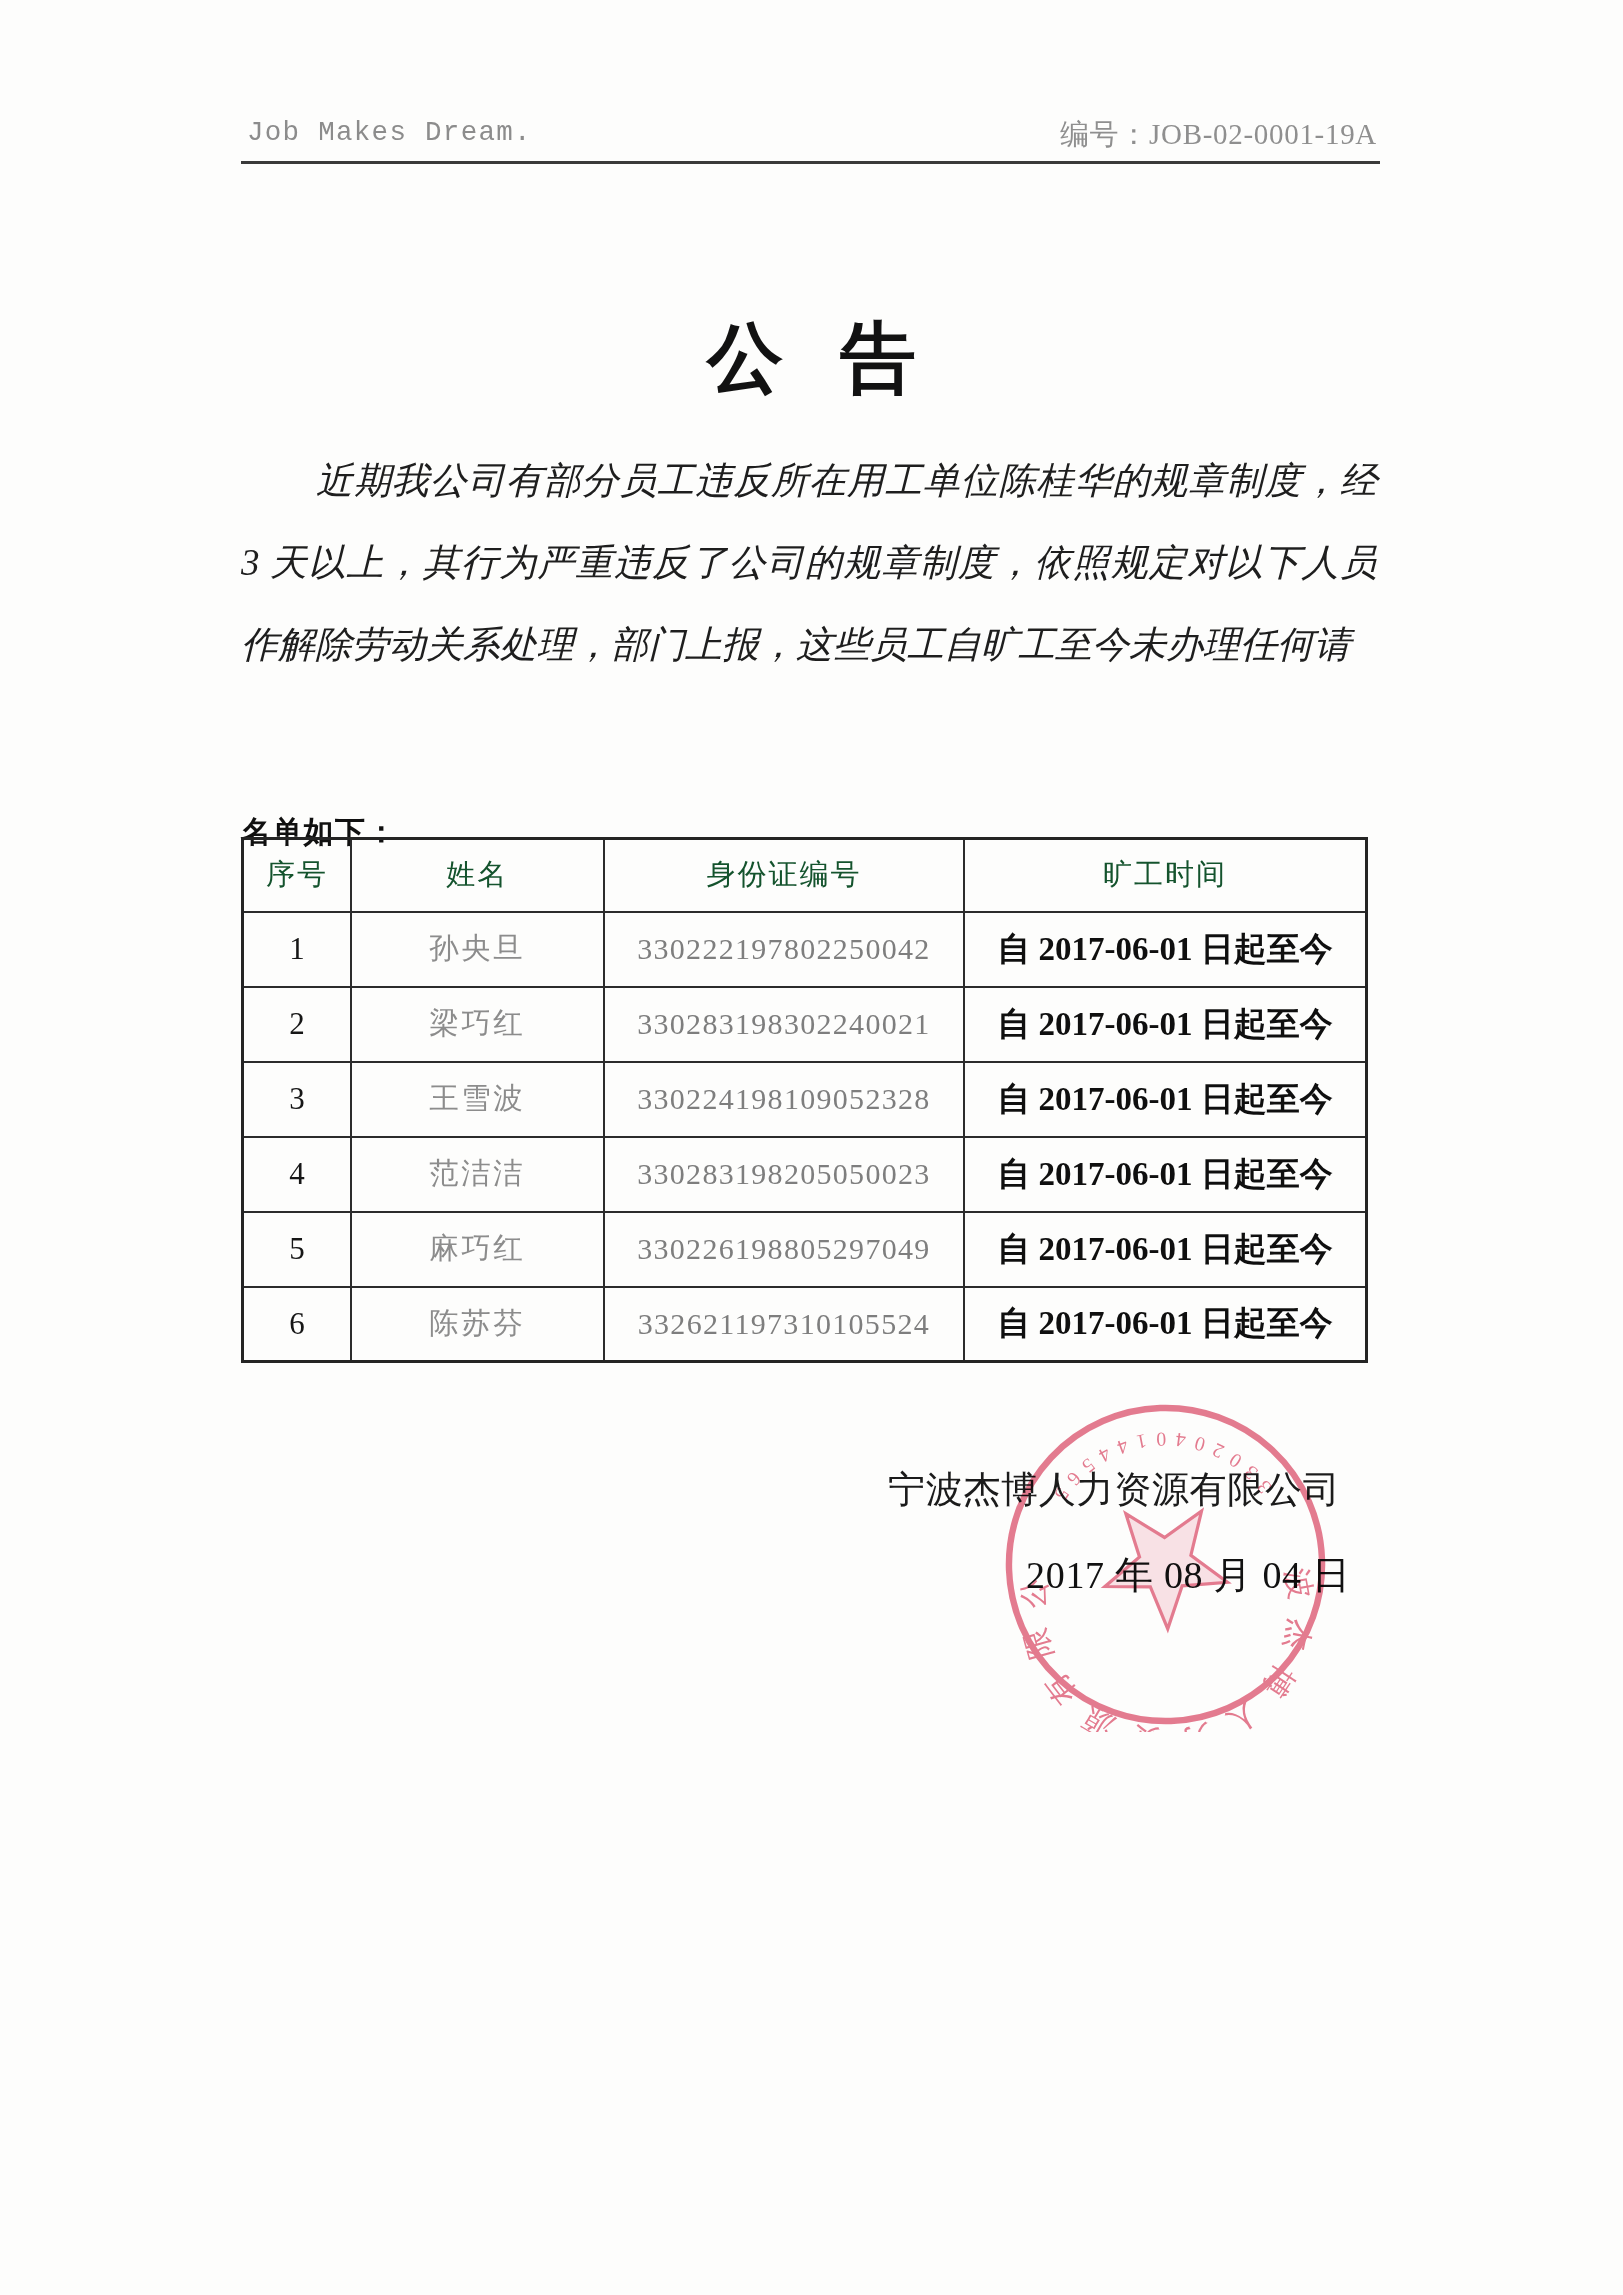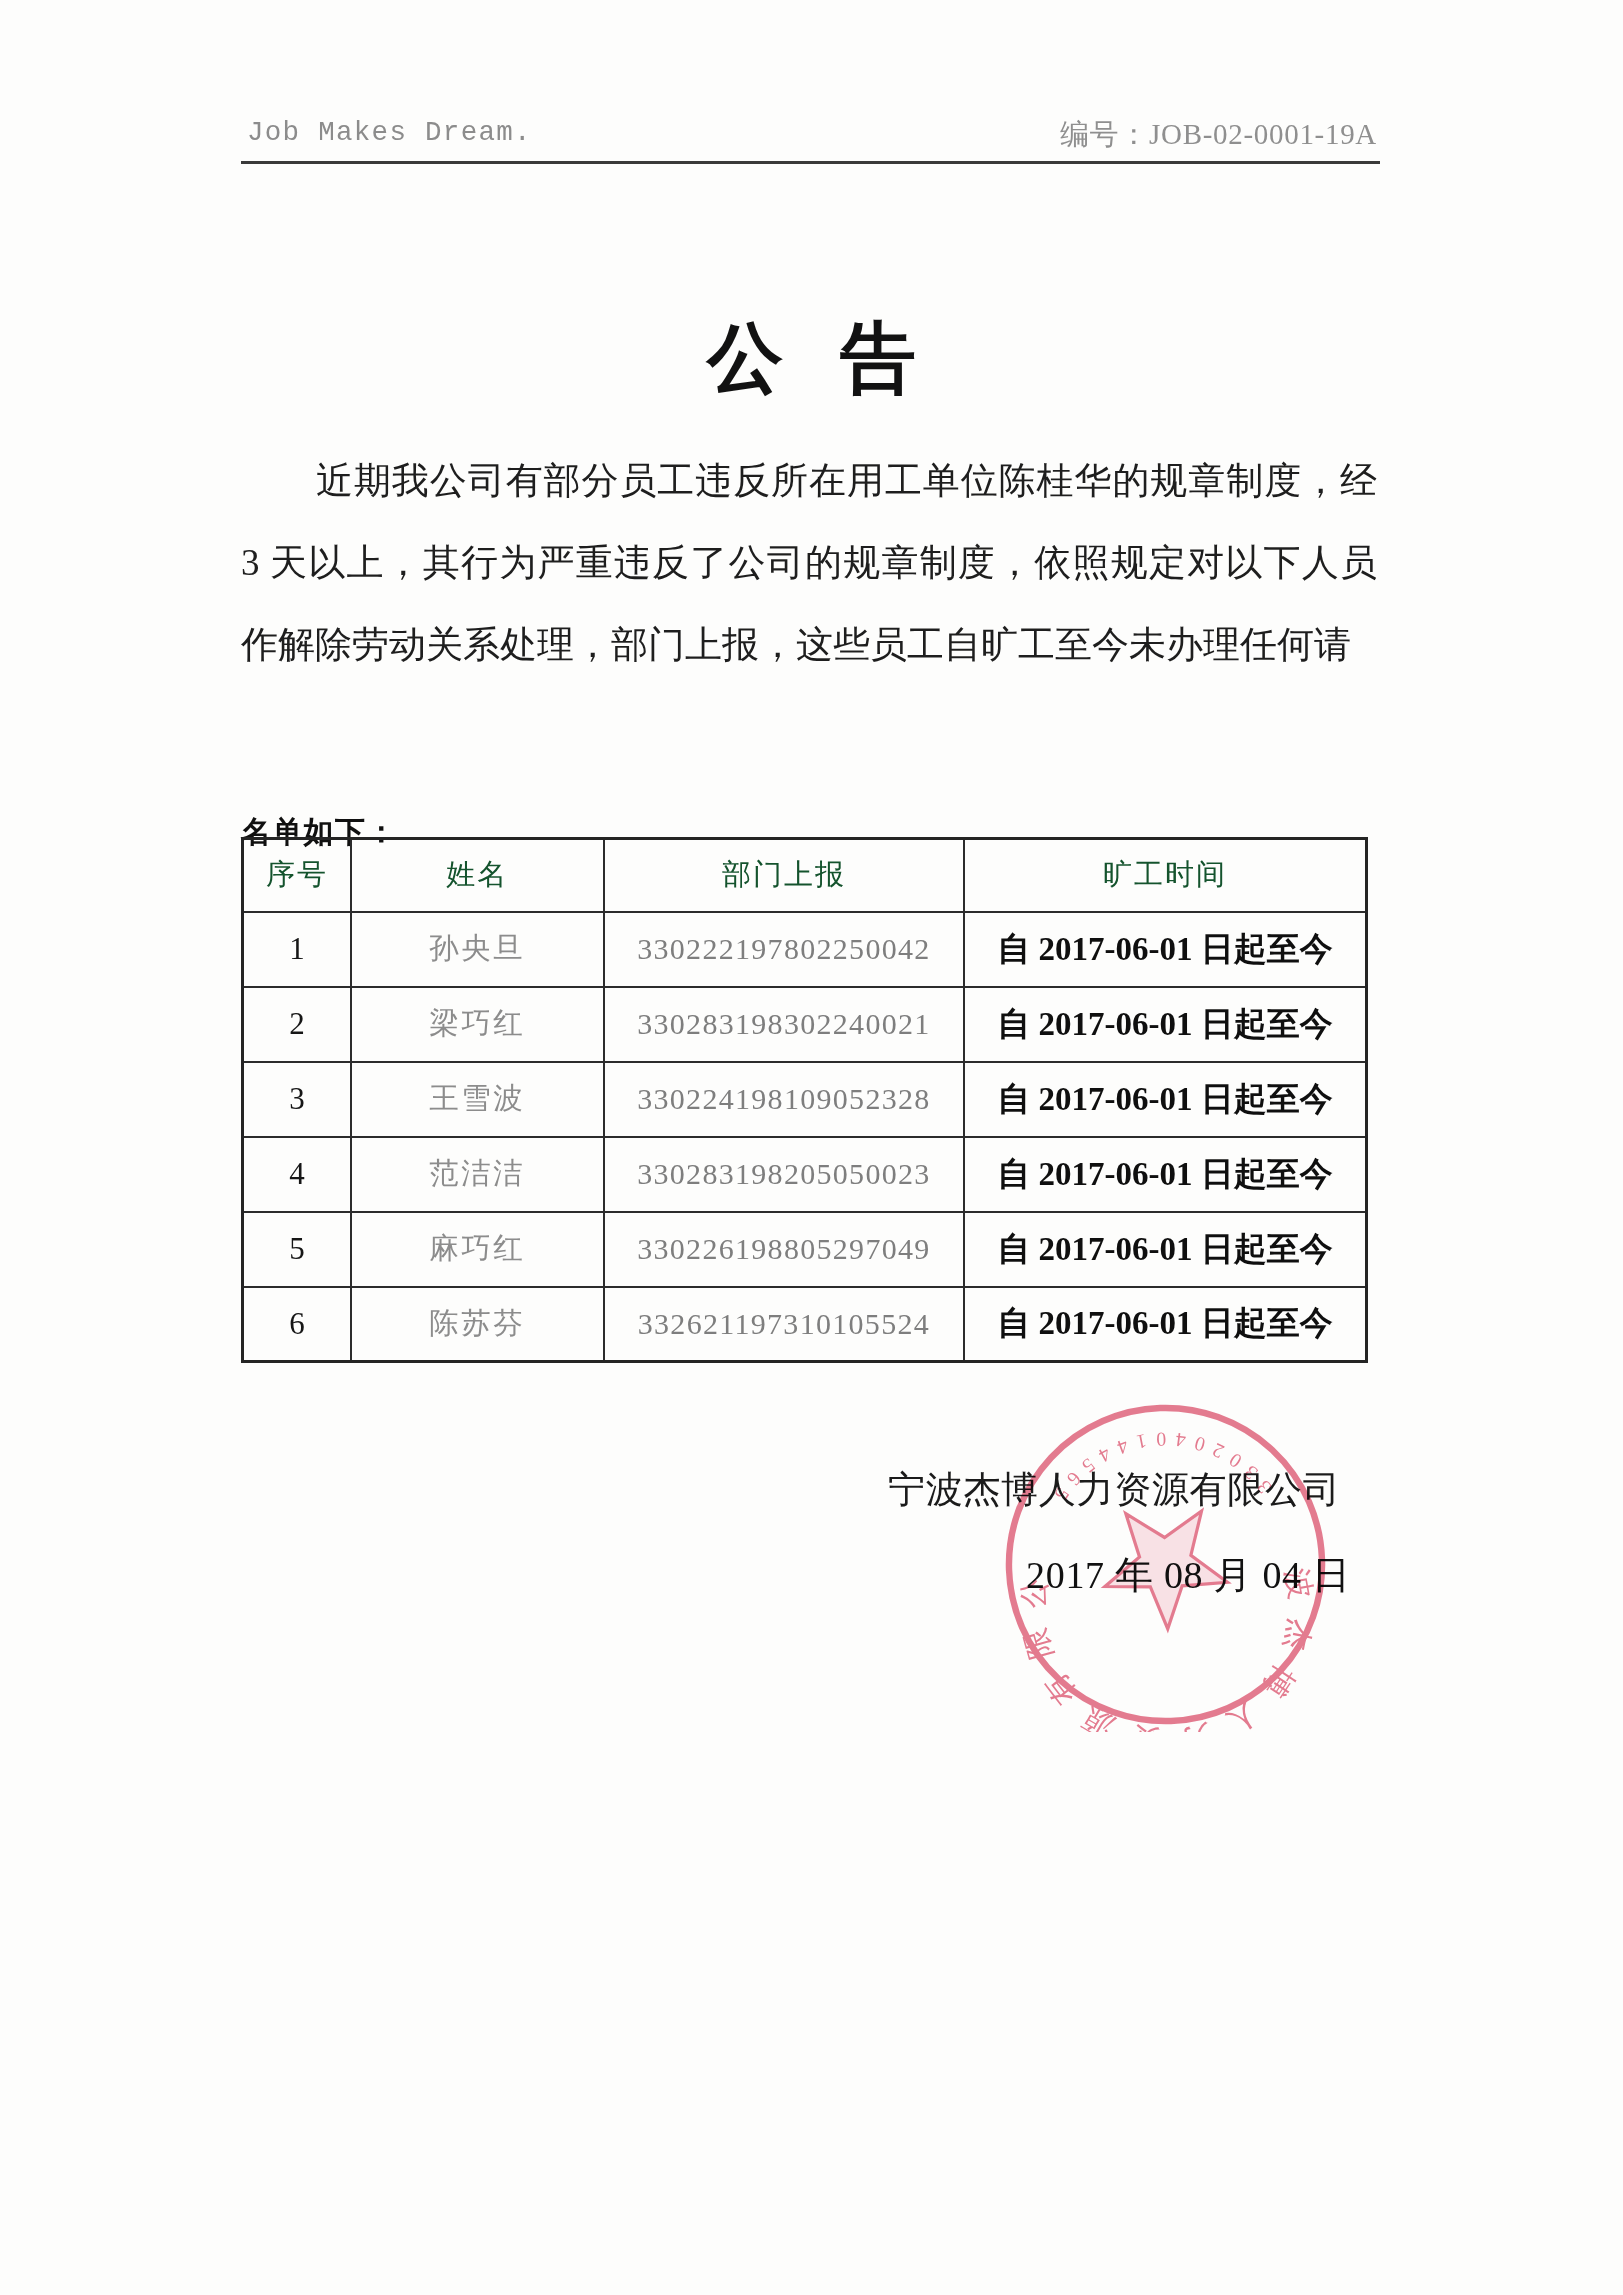--- a/index.html
+++ b/index.html
@@ -33,21 +33,21 @@
     text-align:center;
     font-size:76px;font-weight:bold;color:#121212;
     word-spacing:38px;line-height:1.1;margin-top:24px;
   }
 
   
   .body-par{
     left:241px;top:440px;width:1136px;
     font-size:37px;line-height:82px;color:#1e1e1e;
   }
-  .body-line{text-align:justify;text-align-last:justify;}
+  .body-line{text-align:justify;text-align-last:justify;font-style:italic;}
   .body-line:first-child{text-indent:75px;}
   .body-line:last-child{text-align:left;text-align-last:left;}
 
   
   .list-label{
     left:241px;top:812px;
     font-size:30px;font-weight:bold;color:#101010;letter-spacing:1.3px;
   }
 
   
@@ -107,21 +107,21 @@
   <colgroup>
     <col style="width:108px">
       <col style="width:252px">
       <col style="width:359px">
       <col style="width:401px">
   </colgroup>
   <thead>
     <tr>
       <th>序号</th>
       <th>姓名</th>
-      <th>部门上报</th>
+      <th>身份证编号</th>
       <th>旷工时间</th>
     </tr>
   </thead>
   <tbody id="table-body">
       <tr>
         <td class="col-seq">1</td>
         <td class="col-name">孙央旦</td>
         <td class="col-id">330222197802250042</td>
         <td class="col-date">自 2017-06-01 日起至今</td>
       </tr>

